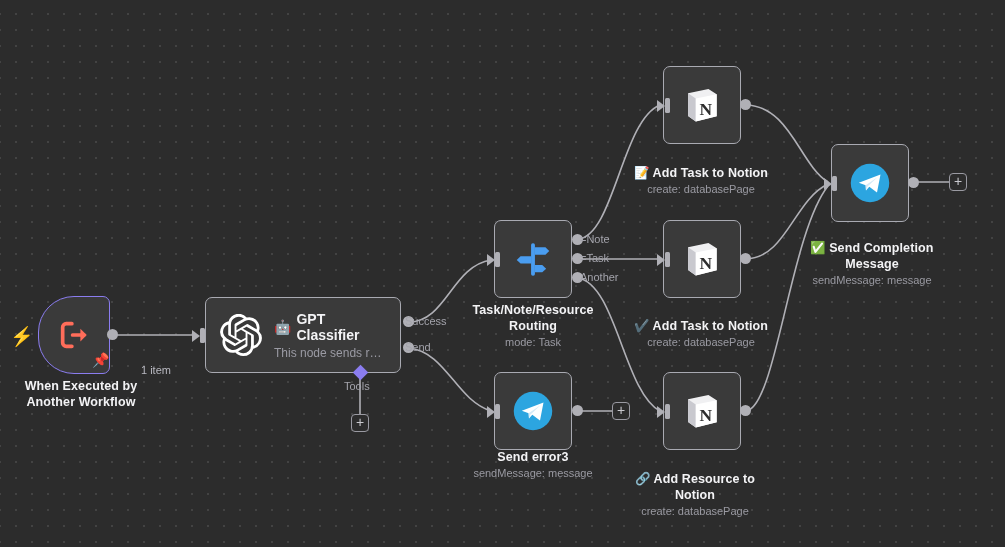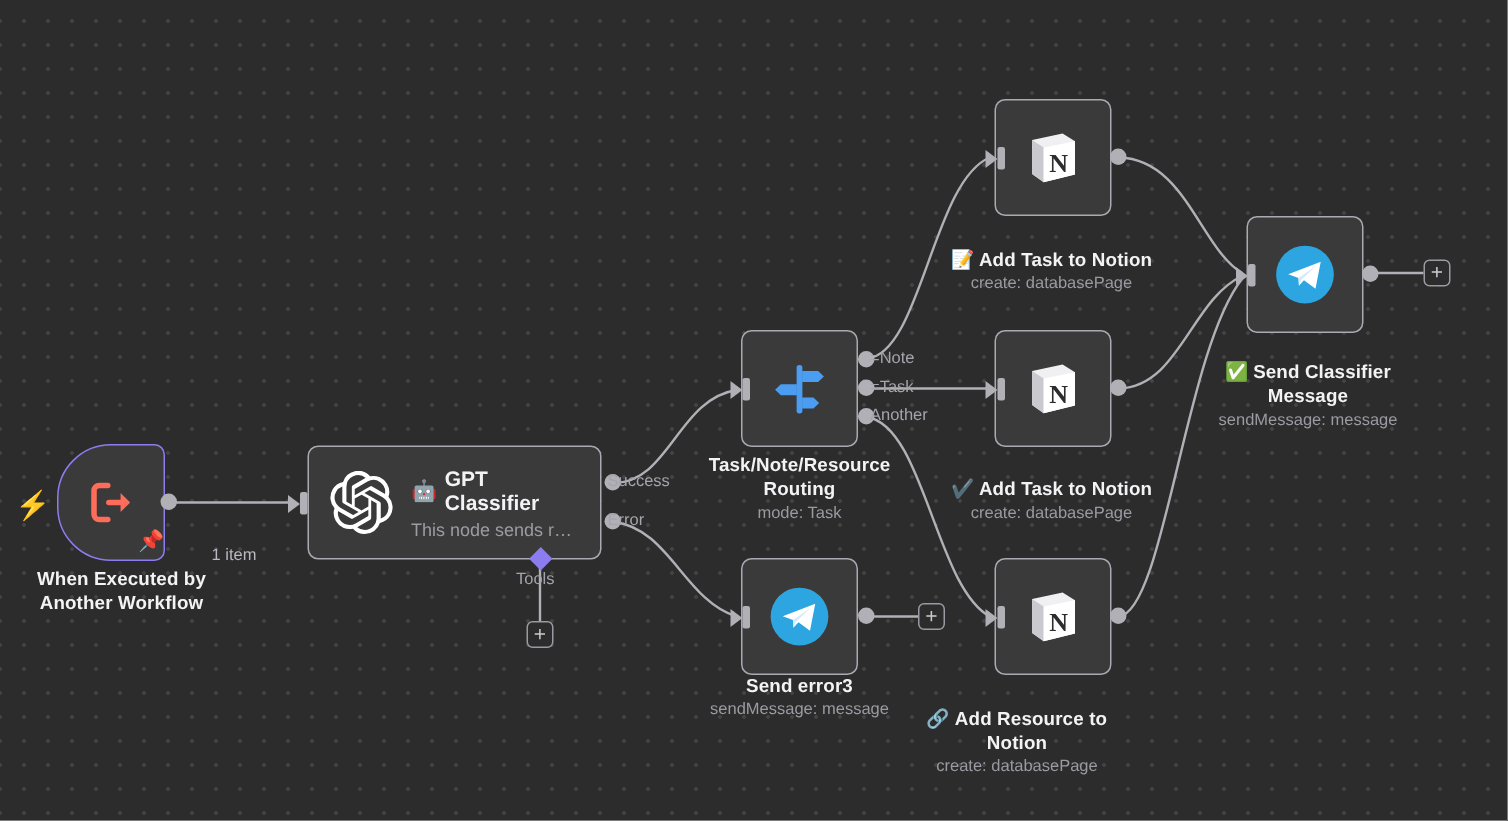--- a/index.html
+++ b/index.html
@@ -192,21 +192,21 @@
       <div class="wt-title">
         <span class="emo">🤖</span>
         <span>GPT Classifier</span>
       </div>
       <div class="wt-sub">This node sends raw Tel...</div>
     </div>
   </div>
   <div class="dot" style="left:403px; top:316px;"></div>
   <div class="dot" style="left:403px; top:342px;"></div>
   <div class="elabel" style="left:405px; top:315px;">Success</div>
-  <div class="elabel" style="left:405px; top:341px;">Error</div>
+  <div class="elabel" style="left:405px; top:341px;">Send</div>
   <div class="diamond" style="left:355px; top:367px;"></div>
   <div class="elabel" style="left:344px; top:380px;">Tools</div>
   <div class="plusbtn" style="left:351px; top:414px;">+</div>
 
   <div class="inarrow" style="left:487px; top:252px;"></div>
   <div class="node sq" style="left:494px; top:220px;">
     <svg width="42" height="42" viewBox="0 0 24 24">
       <rect x="10.9" y="3" width="2.2" height="18.5" rx="1" fill="#4a9df0"></rect>
       <path d="M13 5.3 h6.1 l2.2 2.1 -2.2 2.1 H13 z" fill="#4a9df0"></path>
       <path d="M11 10.4 H4.9 L2.7 12.5 4.9 14.6 H11 z" fill="#4a9df0"></path>
@@ -262,21 +262,21 @@
   <div class="inarrow" style="left:657px; top:404px;"></div>
   <div class="node sq" style="left:663px; top:372px;">
     <svg width="44" height="44" viewBox="0 0 24 24">
       <path d="M4.4 5.6 L15.5 3.3 L20 6.1 L20 18.2 L8.6 21 L4.4 18 Z" fill="#f0f0f2"></path>
       <path d="M8.6 8.4 L8.6 21 L4.4 18 L4.4 5.6 Z" fill="#c9c9cf"></path>
       <path d="M20 6.1 L20 18.2 L8.6 21 L8.6 8.4 Z" fill="#ffffff"></path>
       <text x="14.1" y="17.2" font-family="Liberation Serif, serif" font-size="9.5" font-weight="bold" fill="#2d2d2d" text-anchor="middle">N</text>
     </svg>
   </div>
   <div class="dot" style="left:740px; top:405px;"></div>
-  <div class="lbl" style="left:588px; top:455px; width:180px;">
+  <div class="lbl" style="left:605px; top:455px; width:180px;">
     <div class="title">
       <span class="emo">🔗</span><span>Add Resource to
 Notion</span>
     </div>
     <div class="sub">create: databasePage</div>
   </div>
 
   <div class="inarrow" style="left:487px; top:404px;"></div>
   <div class="node sq" style="left:494px; top:372px;">
     <svg width="42" height="42" viewBox="0 0 24 24">
@@ -297,19 +297,19 @@
     <svg width="42" height="42" viewBox="0 0 24 24">
       <circle cx="12" cy="12" r="11" fill="#2ca5e0"></circle>
       <path d="M5.6 11.9 L18 7.1 L16 17.4 L11.6 14.2 L9.7 16.3 L9.5 13.3 Z" fill="#ffffff"></path>
       <path d="M9.7 16.3 L9.5 13.3 L16.3 8.7 L10.6 14.0 Z" fill="#d5eaf7"></path>
     </svg>
   </div>
   <div class="dot" style="left:908px; top:177px;"></div>
   <div class="plusbtn" style="left:949px; top:173px;">+</div>
   <div class="lbl" style="left:782px; top:224px; width:180px;">
     <div class="title">
-      <span class="emo">✅</span><span>Send Classifier
+      <span class="emo">✅</span><span>Send Completion
 Message</span>
     </div>
     <div class="sub">sendMessage: message</div>
   </div>
 
 </div>
 
 </body></html>

